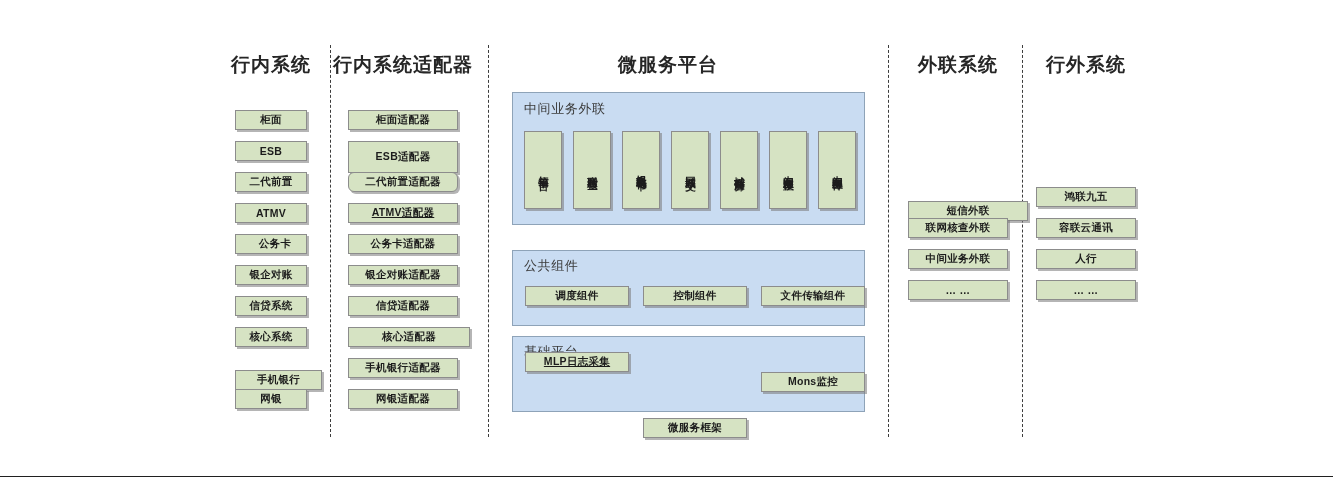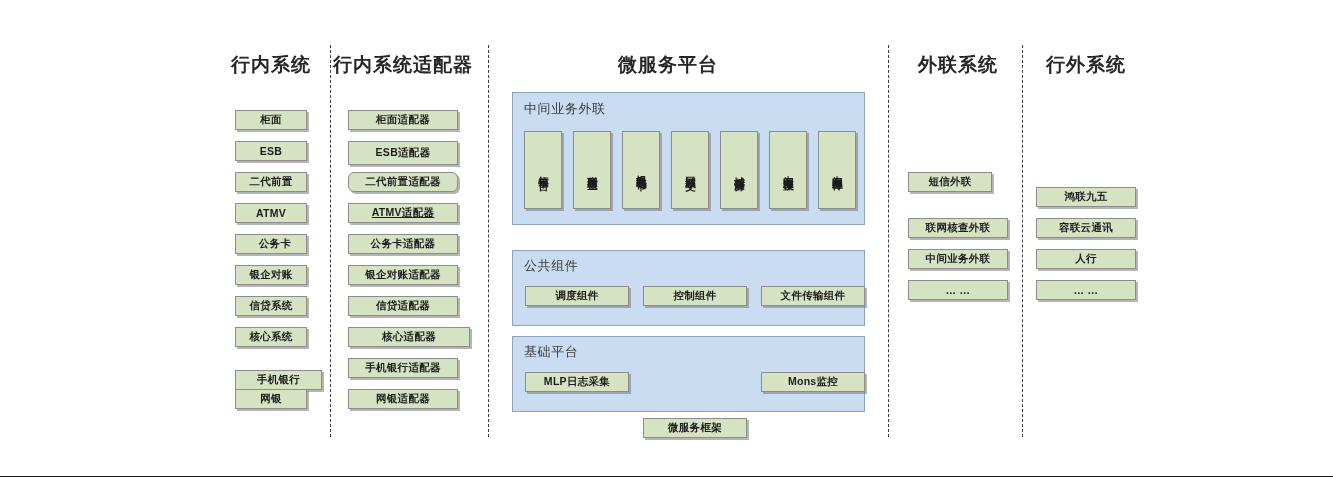--- a/index.html
+++ b/index.html
@@ -109,31 +109,31 @@
     <div class="node" style="left: 235px; top: 172px; width: 72px; height: 20px;">二代前置</div>
     <div class="node" style="left: 235px; top: 203px; width: 72px; height: 20px;">ATMV</div>
     <div class="node" style="left: 235px; top: 234px; width: 72px; height: 20px; padding-left: 8px;">公务卡</div>
     <div class="node" style="left: 235px; top: 265px; width: 72px; height: 20px;">银企对账</div>
     <div class="node" style="left: 235px; top: 296px; width: 72px; height: 20px;">信贷系统</div>
     <div class="node" style="left: 235px; top: 327px; width: 72px; height: 20px;">核心系统</div>
     <div class="node" style="left: 235px; top: 370px; width: 87px; height: 20px;">手机银行</div>
     <div class="node" style="left: 235px; top: 389px; width: 72px; height: 20px;">网银</div>
     <div class="col-title" style="left: 303px; width: 200px; top: 52px;">行内系统适配器</div>
     <div class="node" style="left: 348px; top: 110px; width: 110px; height: 20px;">柜面适配器</div>
-    <div class="node" style="left: 348px; top: 141px; width: 110px; height: 24px;">ESB适配器</div>
+    <div class="node" style="left: 348px; top: 141px; width: 110px; height: 32px;">ESB适配器</div>
     <div class="node" style="left: 348px; top: 172px; width: 110px; height: 20px; border-radius: 6px;">二代前置适配器</div>
     <div class="node" style="left: 348px; top: 203px; width: 110px; height: 20px; text-decoration: underline;">ATMV适配器</div>
     <div class="node" style="left: 348px; top: 234px; width: 110px; height: 20px;">公务卡适配器</div>
     <div class="node" style="left: 348px; top: 265px; width: 110px; height: 20px;">银企对账适配器</div>
     <div class="node" style="left: 348px; top: 296px; width: 110px; height: 20px;">信贷适配器</div>
     <div class="node" style="left: 348px; top: 327px; width: 122px; height: 20px;">核心适配器</div>
     <div class="node" style="left: 348px; top: 358px; width: 110px; height: 20px;">手机银行适配器</div>
     <div class="node" style="left: 348px; top: 389px; width: 110px; height: 20px;">网银适配器</div>
     <div class="col-title" style="left: 858px; width: 200px; top: 52px;">外联系统</div>
-    <div class="node" style="left: 908px; top: 172px; width: 84px; height: 20px;">短信外联</div>
+    <div class="node" style="left: 908px; top: 201px; width: 120px; height: 20px;">短信外联</div>
     <div class="node" style="left: 908px; top: 218px; width: 100px; height: 20px;">联网核查外联</div>
     <div class="node" style="left: 908px; top: 249px; width: 100px; height: 20px;">中间业务外联</div>
     <div class="node" style="left: 908px; top: 280px; width: 100px; height: 20px;">… …</div>
     <div class="col-title" style="left: 986px; width: 200px; top: 52px;">行外系统</div>
     <div class="node" style="left: 1036px; top: 187px; width: 100px; height: 20px;">鸿联九五</div>
     <div class="node" style="left: 1036px; top: 218px; width: 100px; height: 20px;">容联云通讯</div>
     <div class="node" style="left: 1036px; top: 249px; width: 100px; height: 20px;">人行</div>
     <div class="node" style="left: 1036px; top: 280px; width: 100px; height: 20px;">… …</div>
     <div class="col-title" style="left: 568px; width: 200px; top: 52px;">微服务平台</div>
     <div class="panel" style="left: 512px; top: 92px; width: 353px; height: 133px;"></div>
@@ -145,17 +145,17 @@
     <div class="node vertical" style="left: 720px; top: 131px; width: 38px; height: 78px;">城商行清算</div>
     <div class="node vertical" style="left: 769px; top: 131px; width: 38px; height: 78px;">中间业务模型</div>
     <div class="node vertical" style="left: 818px; top: 131px; width: 38px; height: 78px;">中间业务组件</div>
     <div class="panel" style="left: 512px; top: 250px; width: 353px; height: 76px;"></div>
     <div class="panel-title" style="left: 524px; top: 257px;">公共组件</div>
     <div class="node" style="left: 525px; top: 286px; width: 104px; height: 20px;">调度组件</div>
     <div class="node" style="left: 643px; top: 286px; width: 104px; height: 20px;">控制组件</div>
     <div class="node" style="left: 761px; top: 286px; width: 104px; height: 20px;">文件传输组件</div>
     <div class="panel" style="left: 512px; top: 336px; width: 353px; height: 76px;"></div>
     <div class="panel-title" style="left: 524px; top: 343px;">基础平台</div>
-    <div class="node" style="left: 525px; top: 372px; width: 104px; height: 20px;">MLP日志采集</div>
+    <div class="node" style="left: 525px; top: 352px; width: 104px; height: 20px; text-decoration: underline;">MLP日志采集</div>
     <div class="node" style="left: 643px; top: 372px; width: 104px; height: 20px; margin-top: 46px;">微服务框架</div>
     <div class="node" style="left: 761px; top: 372px; width: 104px; height: 20px;">Mons监控</div>
   </div>
 <div class="bottom-rule"></div>
 
 </body></html>

